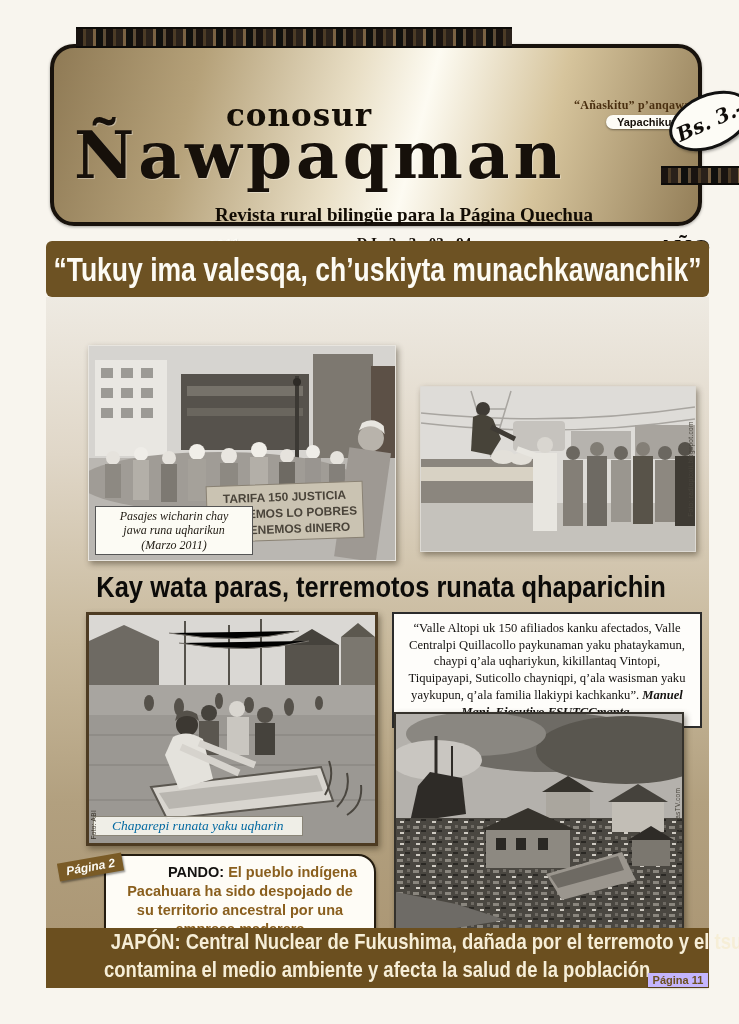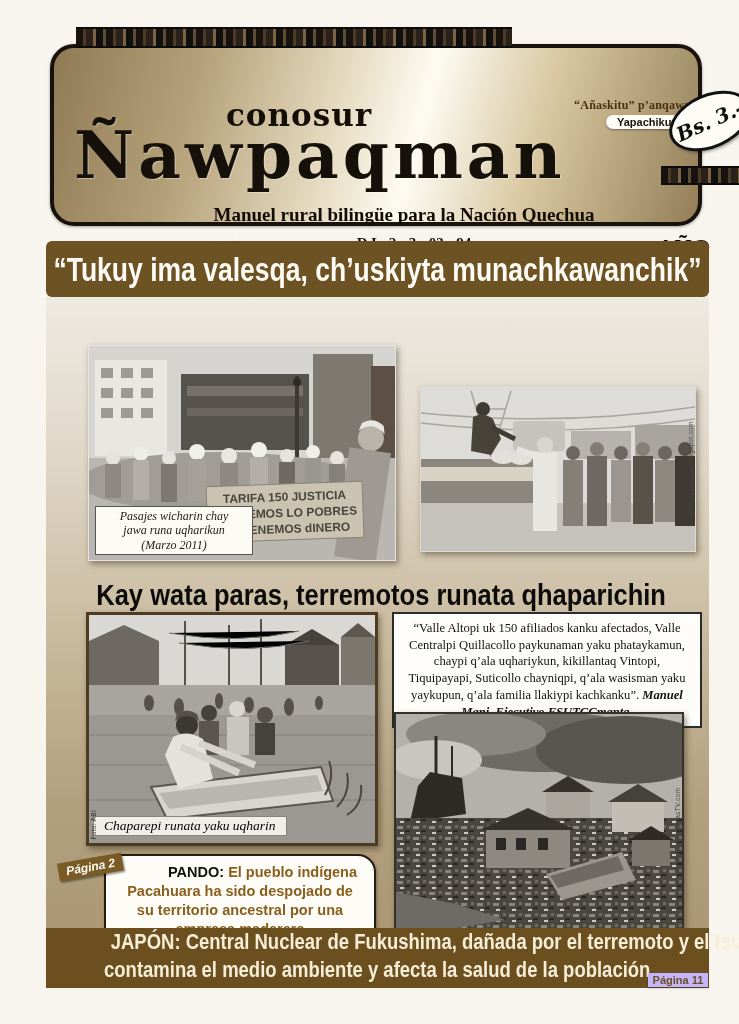--- a/index.html
+++ b/index.html
@@ -97,32 +97,32 @@
   .photo-march  { left:88px;  top:345px; width:308px; height:216px; border:1px solid #e8e5df; }
   .photo-queue  { left:420px; top:386px; width:276px; height:166px; border:1px solid #dddad4; }
   .photo-flood  { left:86px;  top:612px; width:292px; height:234px; border:3px solid #4d3b22; }
   .photo-tsunami{ left:394px; top:712px; width:290px; height:218px; border:2px solid #35322c; }
   .caption-box {
     position:absolute; left:6px; bottom:5px; width:158px; padding:2px 20px;
     background:#fcfbf4; border:1px solid #555; text-align:center;
     font:italic 12px/1.2 "Liberation Serif", serif; color:#1f1a12;
   }
   .caption-strip {
-    position:absolute; left:4px; bottom:7px; padding:1px 10px;
+    position:absolute; left:4px; bottom:7px; padding:1px 18px;
     background:rgba(250,249,242,.88); border:1px solid #8a8578;
-    font:italic 13.5px "Liberation Serif", serif; color:#000000; white-space:nowrap;
+    font:italic 13.5px "Liberation Serif", serif; color:#0369a1; white-space:nowrap;
   }
   .vcredit {
     position:absolute; writing-mode:vertical-rl; font:6.5px "Liberation Sans", sans-serif;
     letter-spacing:.3px; white-space:nowrap;
   }
   .vcredit.right { right:1px; top:50%; transform:translateY(-50%) rotate(180deg); color:#4a463e; }
   .vcredit.left  { left:1px; bottom:4px; transform:rotate(180deg); color:#3a352c; }
   .mid-headline {
-    position:absolute; left:46px; top:570px; width:663px; text-align:left; color:#0c0b09;margin-top:8px;
+    position:absolute; left:46px; top:570px; width:663px; text-align:left; color:#0c0b09;
   }
   .mid-headline .inner {
     display:inline-block; transform:scaleX(.85); white-space:nowrap;
     font:bold 30px "Liberation Sans", sans-serif;
   }
   .quote-box {
     position:absolute; left:392px; top:612px; width:310px;
     background:#fefdfa; border:2px solid #2b2b2b; padding:6px 8px;
     font:12.6px/1.33 "Liberation Serif", serif; color:#141210; text-align:center;
   }
@@ -164,21 +164,21 @@
 <div class="page">
 
   <div class="weave-top weave"></div>
   <div class="plaque">
     <div class="issue-note">“Añaskitu” p’anqawan Nº 71</div>
     <div class="yapa-pill">Yapachikuy</div>
     <div class="price-oval">Bs. 3.-</div>
     <div class="logo-kicker">conosur</div>
     <div class="logo-title">Ñawpaqman</div>
     <div class="weave-right weave"></div>
-    <div class="plaque-subtitle">Manuel rural bilingüe para la Nación Quechua</div>
+    <div class="plaque-subtitle">Revista rural bilingüe para la Página Quechua</div>
     <div class="plaque-date">Marzo-Abril • 2011</div>
     <div class="plaque-dl">D.L. 2 - 3 - 03 - 94</div>
     <div class="plaque-issue">CONOSUR  Nº 140</div>
     <div class="plaque-year">AÑO 28</div>
   </div>
 
   <div class="band-quechua">
     <span class="inner">“Tukuy ima valesqa, ch’uskiyta munachkawanchik”</span>
   </div>
   <div class="headline-es">

